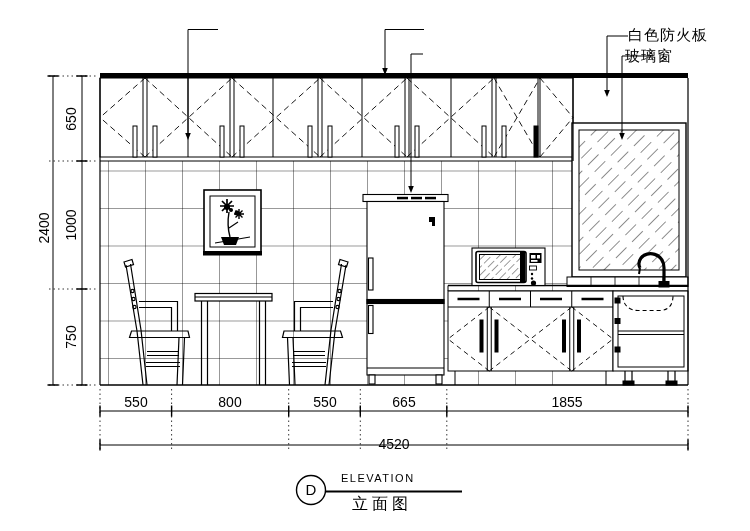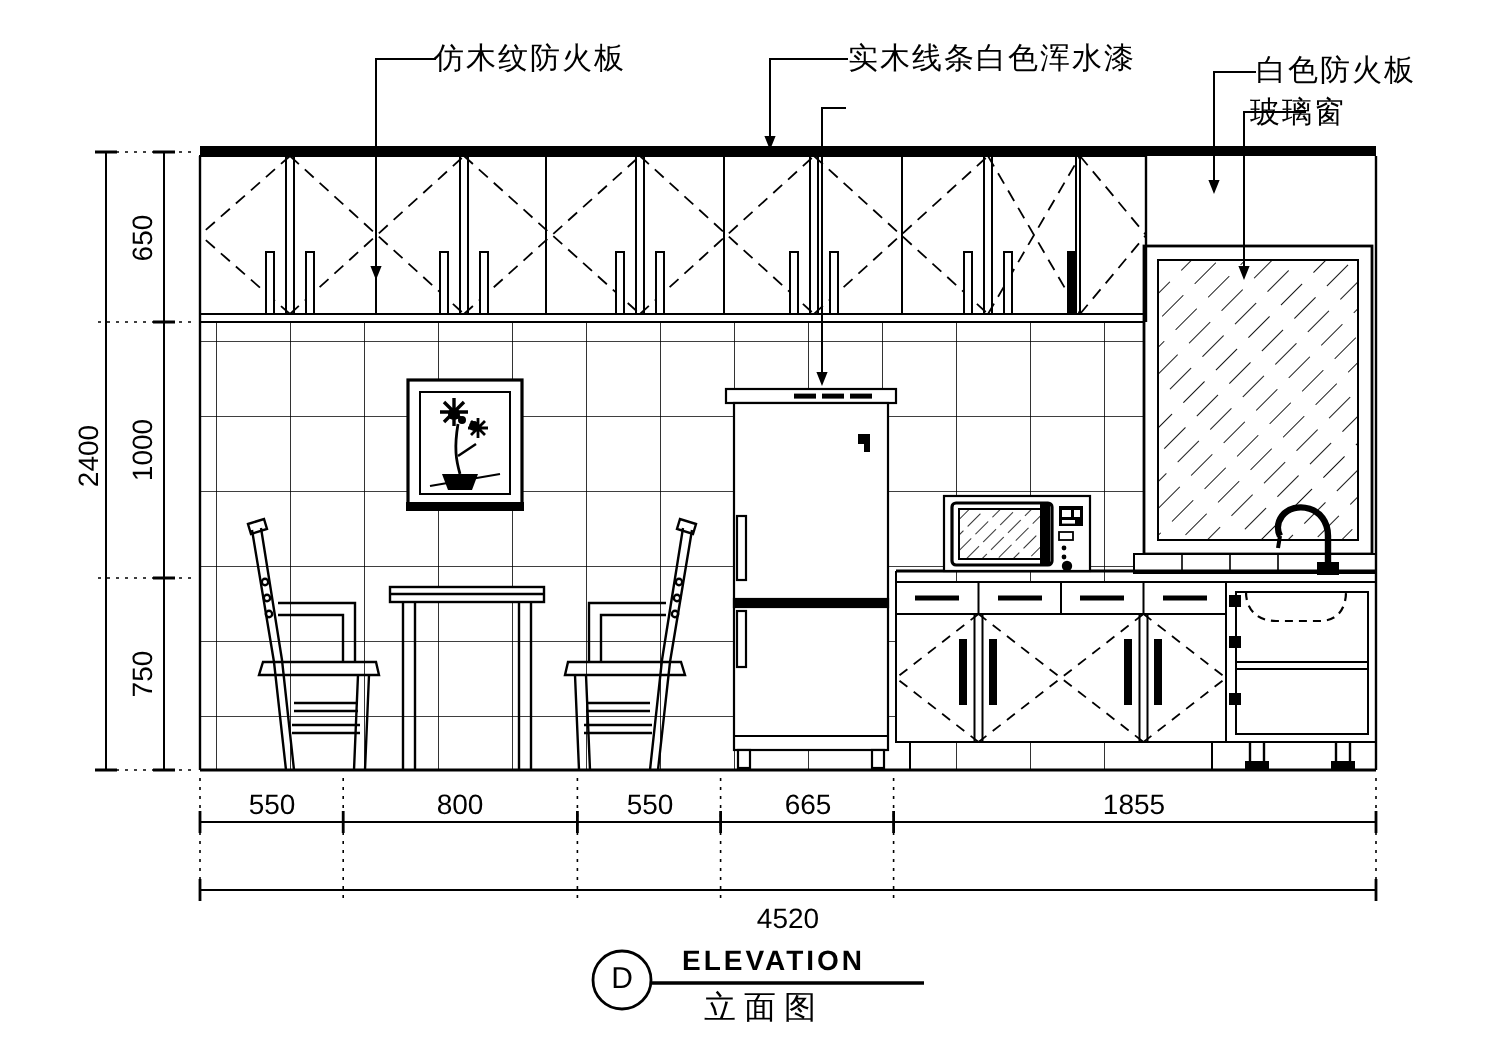--- a/index.html
+++ b/index.html
@@ -3,21 +3,21 @@
 <meta charset="utf-8">
 <style>
   html,body{margin:0;padding:0;background:#fff;}
   .stage{position:relative;width:750px;height:531px;background:#ffffff;overflow:hidden;
          font-family:"Liberation Sans","DejaVu Sans",sans-serif;color:#000;}
   .stage svg{position:absolute;left:0;top:0;}
   .txt{position:absolute;white-space:nowrap;color:#000;}
   .callout{font-size:15px;letter-spacing:1px;}
   .dim{font-size:14px;width:80px;text-align:center;}
   .dim-rot{transform:rotate(-90deg);}
-  .title-en{font-size:14px;font-weight:bold;letter-spacing:1.5px;text-align:center;}
+  .title-en{font-size:11px;font-weight:normal;letter-spacing:1.5px;text-align:center;}
   .title-zh{font-size:16px;letter-spacing:4px;}
   .ref-letter{font-size:15px;width:18px;text-align:center;}
 </style>
 </head>
 <body>
 
 <div class="stage">
 
 <svg width="750" height="531" viewBox="0 0 750 531">
   <defs>
@@ -242,34 +242,32 @@
     <path d="M653 56 H622 V134"></path>
         <path d="M622 140 l-2.8 -7 h5.6 z" fill="#000" stroke="none"></path>
   </g>
 
   <g stroke="#000" fill="none">
     <circle cx="311" cy="490" r="14.5" stroke-width="1.4"></circle>
     <line x1="326" y1="491.5" x2="462" y2="491.5" stroke-width="1.8"></line>
   </g>
 </svg>
 
-<div class="txt callout" style="left:217px;top:20px;">仿木纹防火板</div>
-<div class="txt callout" style="left:424px;top:20px;">实木线条白色浑水漆</div>
 <div class="txt callout" style="left:628px;top:26px;">白色防火板</div>
 <div class="txt callout" style="left:625px;top:47px;">玻璃窗</div>
 
 <div class="txt dim dim-rot" style="left:31px;top:111px;">650</div>
 <div class="txt dim dim-rot" style="left:31px;top:217px;">1000</div>
 <div class="txt dim dim-rot" style="left:31px;top:329px;">750</div>
 <div class="txt dim dim-rot" style="left:4px;top:220px;">2400</div>
 
 <div class="txt dim" style="left:96px;top:394px;">550</div>
 <div class="txt dim" style="left:190px;top:394px;">800</div>
 <div class="txt dim" style="left:285px;top:394px;">550</div>
 <div class="txt dim" style="left:364px;top:394px;">665</div>
 <div class="txt dim" style="left:527px;top:394px;text-align:center;">1855</div>
-<div class="txt dim" style="left:354px;top:451px;">4520</div>
+<div class="txt dim" style="left:354px;top:436px;">4520</div>
 
 <div class="txt ref-letter" style="left:302px;top:481px;">D</div>
 <div class="txt title-en" style="left:341px;top:472px;">ELEVATION</div>
 <div class="txt title-zh" style="left:352px;top:494px;">立面图</div>
 
 </div>
 
 </body></html>

